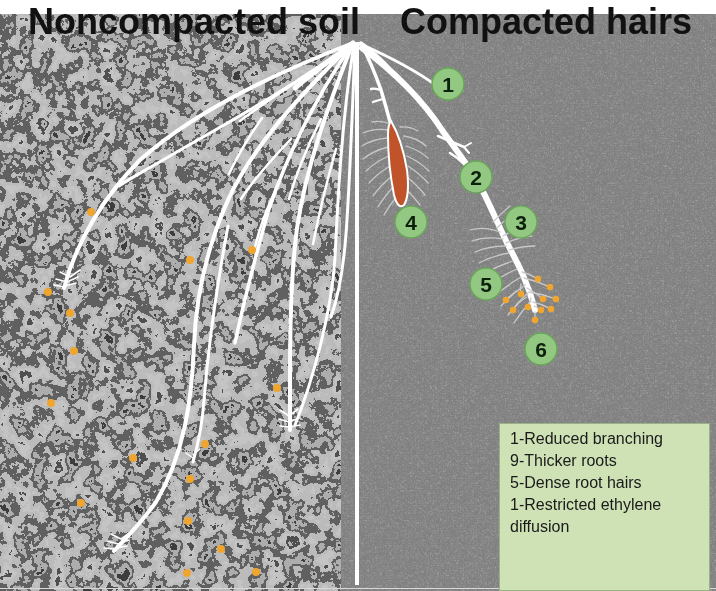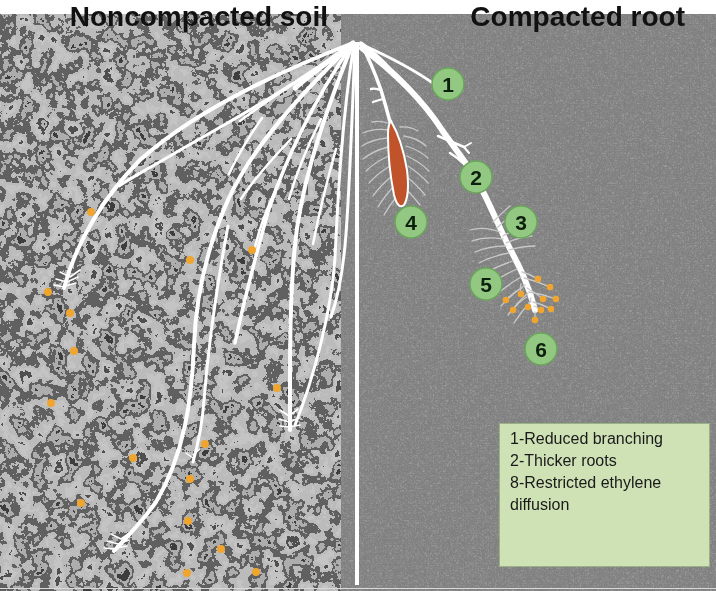--- a/index.html
+++ b/index.html
@@ -5,42 +5,42 @@
   html,body{margin:0;padding:0;background:#ffffff;}
   .figure{
     position:relative;
     width:716px;height:591px;
     background:#ffffff;
     font-family:"Liberation Sans","DejaVu Sans",sans-serif;
     overflow:hidden;
   }
   .title{
     position:absolute;top:1px;
-    font-size:28px;font-weight:700;color:#111;
-    text-align:right;letter-spacing:0px;z-index:3;
+    font-size:36px;font-weight:700;color:#111;
+    text-align:left;letter-spacing:0px;z-index:3;
     white-space:nowrap;
   }
   .title-left{left:28px;width:300px;}
   .title-right{left:400px;width:285px;}
   .scene{position:absolute;left:0;top:0;z-index:1;}
   .legend{
-    position:absolute;left:499px;top:423px;width:211px;height:144px;
+    position:absolute;left:499px;top:423px;width:211px;height:168px;
     background:#cfe2b6;border:1px solid #98b285;box-sizing:border-box;
     padding:4px 6px 0 10px;
     font-size:16px;line-height:1.38;color:#1a1a1a;z-index:2;
   }
   .legend div{white-space:normal;}
 </style>
 </head>
 <body>
 
 <div class="figure">
 
   <div class="title title-left">Noncompacted soil</div>
-  <div class="title title-right">Compacted root</div>
+  <div class="title title-right">Compacted hairs</div>
 
   <svg class="scene" width="716" height="591" viewBox="0 0 716 591">
     <defs>
       <filter id="soilL" x="-5%" y="-5%" width="110%" height="110%">
         <feTurbulence type="fractalNoise" baseFrequency="0.06" numOctaves="5" seed="8"></feTurbulence>
         <feColorMatrix type="saturate" values="0"></feColorMatrix>
         <feComponentTransfer>
           <feFuncR type="discrete" tableValues="0.03 0.45 0.08 0.55 0.5 0.12 0.42 0.05 0.5 0.33"></feFuncR>
           <feFuncG type="discrete" tableValues="0.03 0.45 0.08 0.55 0.5 0.12 0.42 0.05 0.5 0.33"></feFuncG>
           <feFuncB type="discrete" tableValues="0.03 0.45 0.08 0.55 0.5 0.12 0.42 0.05 0.5 0.33"></feFuncB>
@@ -172,17 +172,18 @@
       </g>
       <g>
         <circle cx="541" cy="349" r="16" fill="#92c881" stroke="#6aa65a" stroke-width="1.5"></circle>
         <text x="541" y="356.5">6</text>
       </g>
     </g>
   </svg>
 
   <div class="legend">
     <div>1-Reduced branching</div>
-    <div>2-Thicker roots</div>
-    <div>8-Restricted ethylene diffusion</div>
+    <div>9-Thicker roots</div>
+    <div>5-Dense root hairs</div>
+    <div>1-Restricted ethylene diffusion</div>
   </div>
 
 </div>
 
 </body></html>

